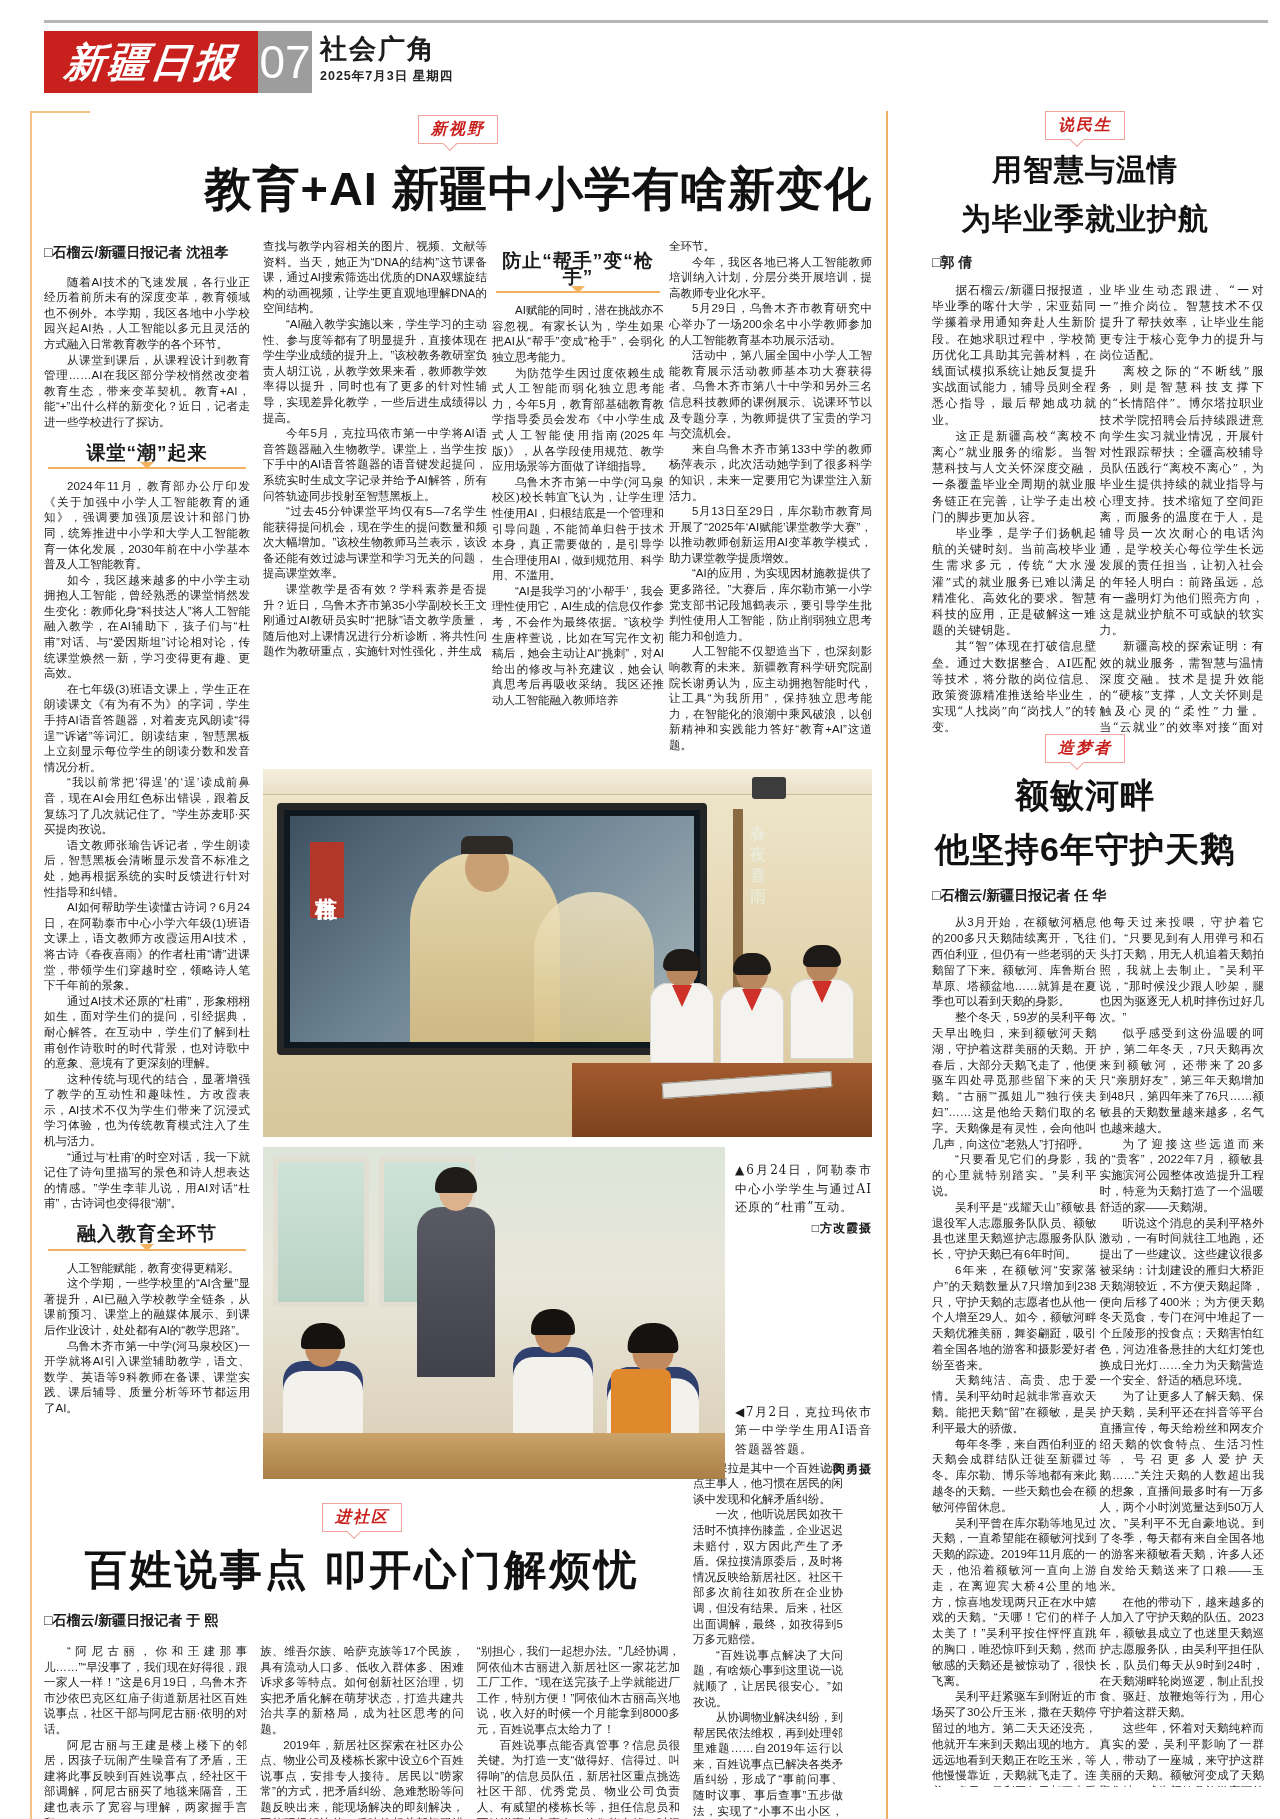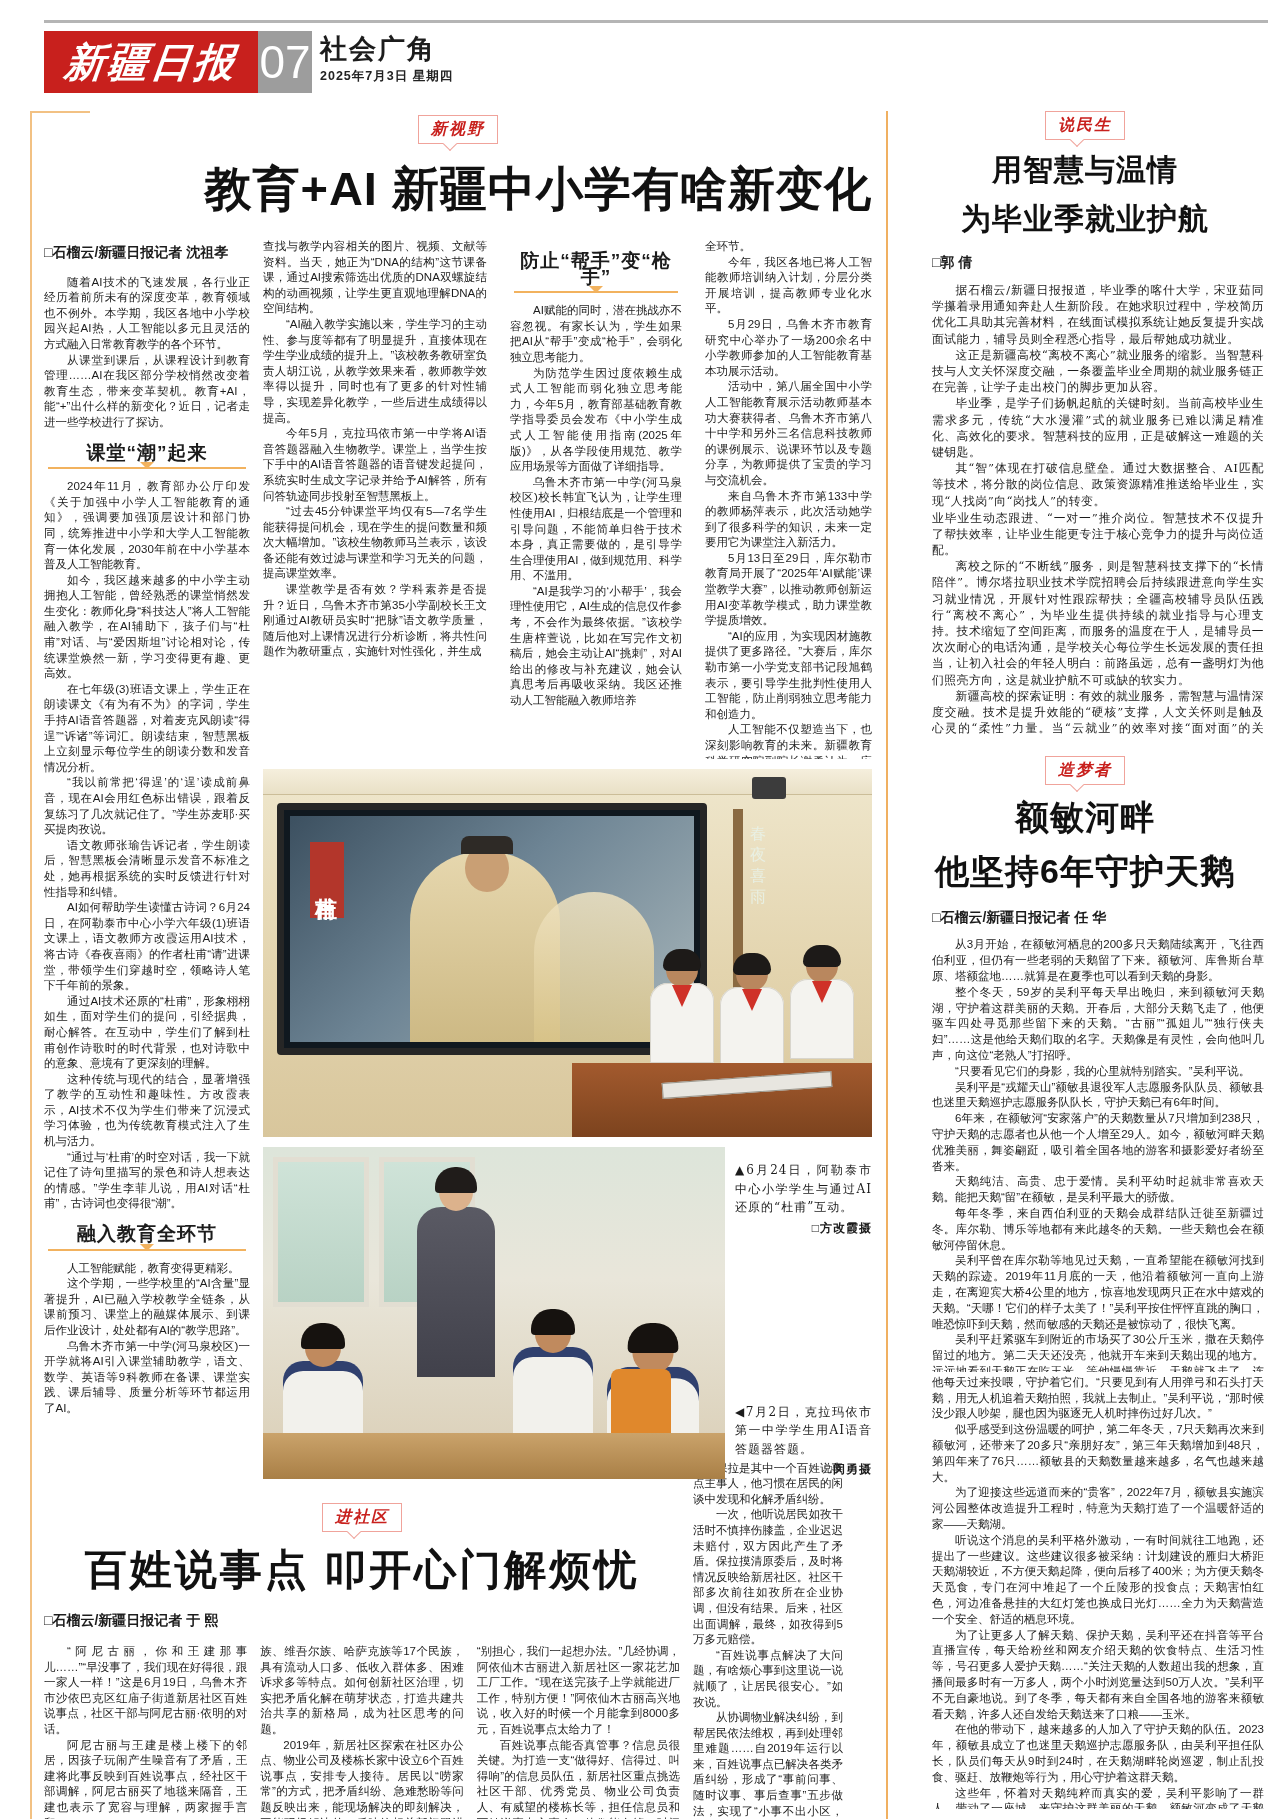--- a/index.html
+++ b/index.html
@@ -37,21 +37,21 @@
   .h1-main { text-align:right; font-size:47px; font-weight:bold; letter-spacing:1px; margin:14px 0 18px; color:#111; }
   .byline { font-size:14px; font-weight:bold; margin:6px 0 14px; white-space:nowrap; }
 
   
   .article-flex { display:flex; gap:13px; height:1250px; overflow:hidden; }
   .acol { font-size:11.5px; line-height:15.6px; text-align:justify; overflow:hidden; }
   .acol p { text-indent:2em; margin:0; }
   .cont p:first-child { text-indent:0; }
   .col1 { width:206px; }
   .right-zone { flex:1; display:flex; flex-direction:column; }
-  .top-cols { display:flex; gap:23px; height:520px; overflow:hidden; }
+  .top-cols { display:flex; gap:5px; height:520px; overflow:hidden; }
   .col2 { width:224px; } .col3 { width:172px; } .col4 { flex:1; }
 
   .sec-head { margin:14px 4px 10px; text-align:center; font-size:19px; font-weight:bold; letter-spacing:1px;
               padding-bottom:7px; border-bottom:2px solid #f2b25e; position:relative; text-indent:0 !important; }
   .sec-head::after { content:""; position:absolute; left:50%; bottom:-9px; transform:translateX(-50%);
               border:7px solid transparent; border-top-color:#f2b25e; }
 
   
   .photoA { position:relative; height:368px; margin-top:10px; overflow:hidden;
             background:linear-gradient(180deg,#efe7cd 0%,#e3d4ae 55%,#d8c69c 100%); }
@@ -99,21 +99,21 @@
   .jsq-h2 { text-align:center; font-size:42px; font-weight:bold; letter-spacing:3px; margin:10px 0 14px; color:#111; }
   .jsq-cols { display:flex; gap:13px; height:306px; overflow:hidden; }
   .jsq-cols .acol { flex:1; }
   .jsq-col4 { width:150px; margin-top:-58px; height:386px; }
 
   
   .sb-block { text-align:center; }
   .sb-h2 { font-size:30px; font-weight:bold; line-height:1.3; letter-spacing:1px; margin-top:10px; color:#111; }
   .sb-h2-big { font-size:34px; }
   .sb-byline { text-align:left; font-size:14px; font-weight:bold; margin:16px 0 10px 26px; }
-  .sb-cols { display:flex; gap:3px; text-align:left; margin-left:26px; overflow:hidden;flex-direction:column; }
+  .sb-cols { display:flex; gap:3px; text-align:left; margin-left:26px; overflow:hidden; }
   .sb-col { flex:1; font-family:"DejaVu Serif","Liberation Serif",serif; font-size:11.8px; line-height:16.2px; text-align:justify; letter-spacing:.5px; overflow:hidden; }
   .sb-col p { text-indent:2em; margin:0; }
   .ms-cols { height:452px; }
   .zm-cols { height:872px; }
   .zm-col { font-family:"Liberation Sans","DejaVu Sans",sans-serif; letter-spacing:0; font-size:11.5px; line-height:15.8px; }
 </style>
 </head>
 <body>
 
 <div class="page">
@@ -318,21 +318,21 @@
               <p>其“智”体现在打破信息壁垒。通过大数据整合、AI匹配等技术，将分散的岗位信息、政策资源精准推送给毕业生，实现“人找岗”向“岗找人”的转变。</p>
             </div>
           <div class="sb-col cont">
               <p>业毕业生动态跟进、“一对一”推介岗位。智慧技术不仅提升了帮扶效率，让毕业生能更专注于核心竞争力的提升与岗位适配。</p>
               <p>离校之际的“不断线”服务，则是智慧科技支撑下的“长情陪伴”。博尔塔拉职业技术学院招聘会后持续跟进意向学生实习就业情况，开展针对性跟踪帮扶；全疆高校辅导员队伍践行“离校不离心”，为毕业生提供持续的就业指导与心理支持。技术缩短了空间距离，而服务的温度在于人，是辅导员一次次耐心的电话沟通，是学校关心每位学生长远发展的责任担当，让初入社会的年轻人明白：前路虽远，总有一盏明灯为他们照亮方向，这是就业护航不可或缺的软实力。</p>
               <p>新疆高校的探索证明：有效的就业服务，需智慧与温情深度交融。技术是提升效能的“硬核”支撑，人文关怀则是触及心灵的“柔性”力量。当“云就业”的效率对接“面对面”的关怀，服务从毕业前延伸至离校后，形成闭环，既托举着毕业生的第一份工作，更让青春力量在区域发展中扎根。</p>
             </div>
         </div>
       </div>
 
-      <div class="sb-block" style="margin-top:22px;">
+      <div class="sb-block" style="">
         <div class="badge-wrap"><span class="badge">造梦者</span></div>
         <div class="sb-h2 sb-h2-big">额敏河畔</div>
         <div class="sb-h2 sb-h2-big">他坚持6年守护天鹅</div>
         <div class="sb-byline">□石榴云/新疆日报记者 任 华</div>
         <div class="sb-cols zm-cols">
           <div class="sb-col zm-col">
               <p>从3月开始，在额敏河栖息的200多只天鹅陆续离开，飞往西伯利亚，但仍有一些老弱的天鹅留了下来。额敏河、库鲁斯台草原、塔额盆地……就算是在夏季也可以看到天鹅的身影。</p>
               <p>整个冬天，59岁的吴利平每天早出晚归，来到额敏河天鹅湖，守护着这群美丽的天鹅。开春后，大部分天鹅飞走了，他便驱车四处寻觅那些留下来的天鹅。“古丽”“孤姐儿”“独行侠夫妇”……这是他给天鹅们取的名字。天鹅像是有灵性，会向他叫几声，向这位“老熟人”打招呼。</p>
               <p>“只要看见它们的身影，我的心里就特别踏实。”吴利平说。</p>
               <p>吴利平是“戎耀天山”额敏县退役军人志愿服务队队员、额敏县也迷里天鹅巡护志愿服务队队长，守护天鹅已有6年时间。</p>

